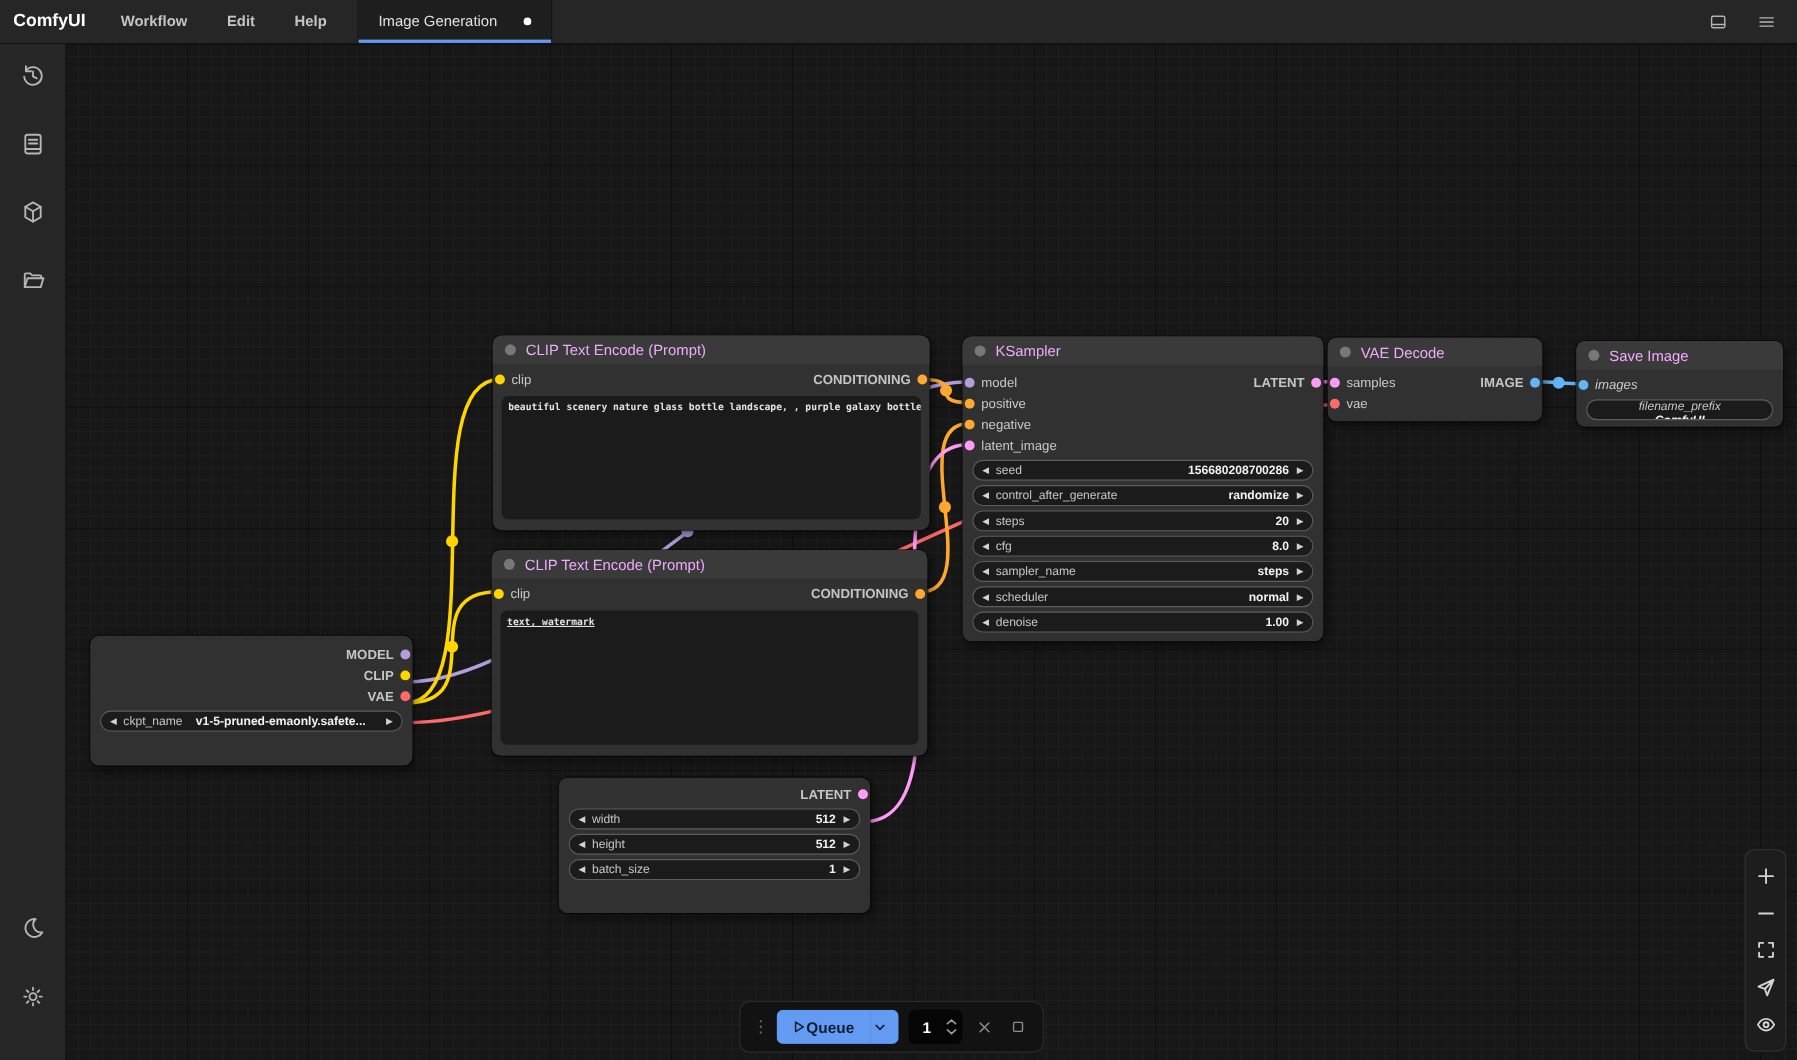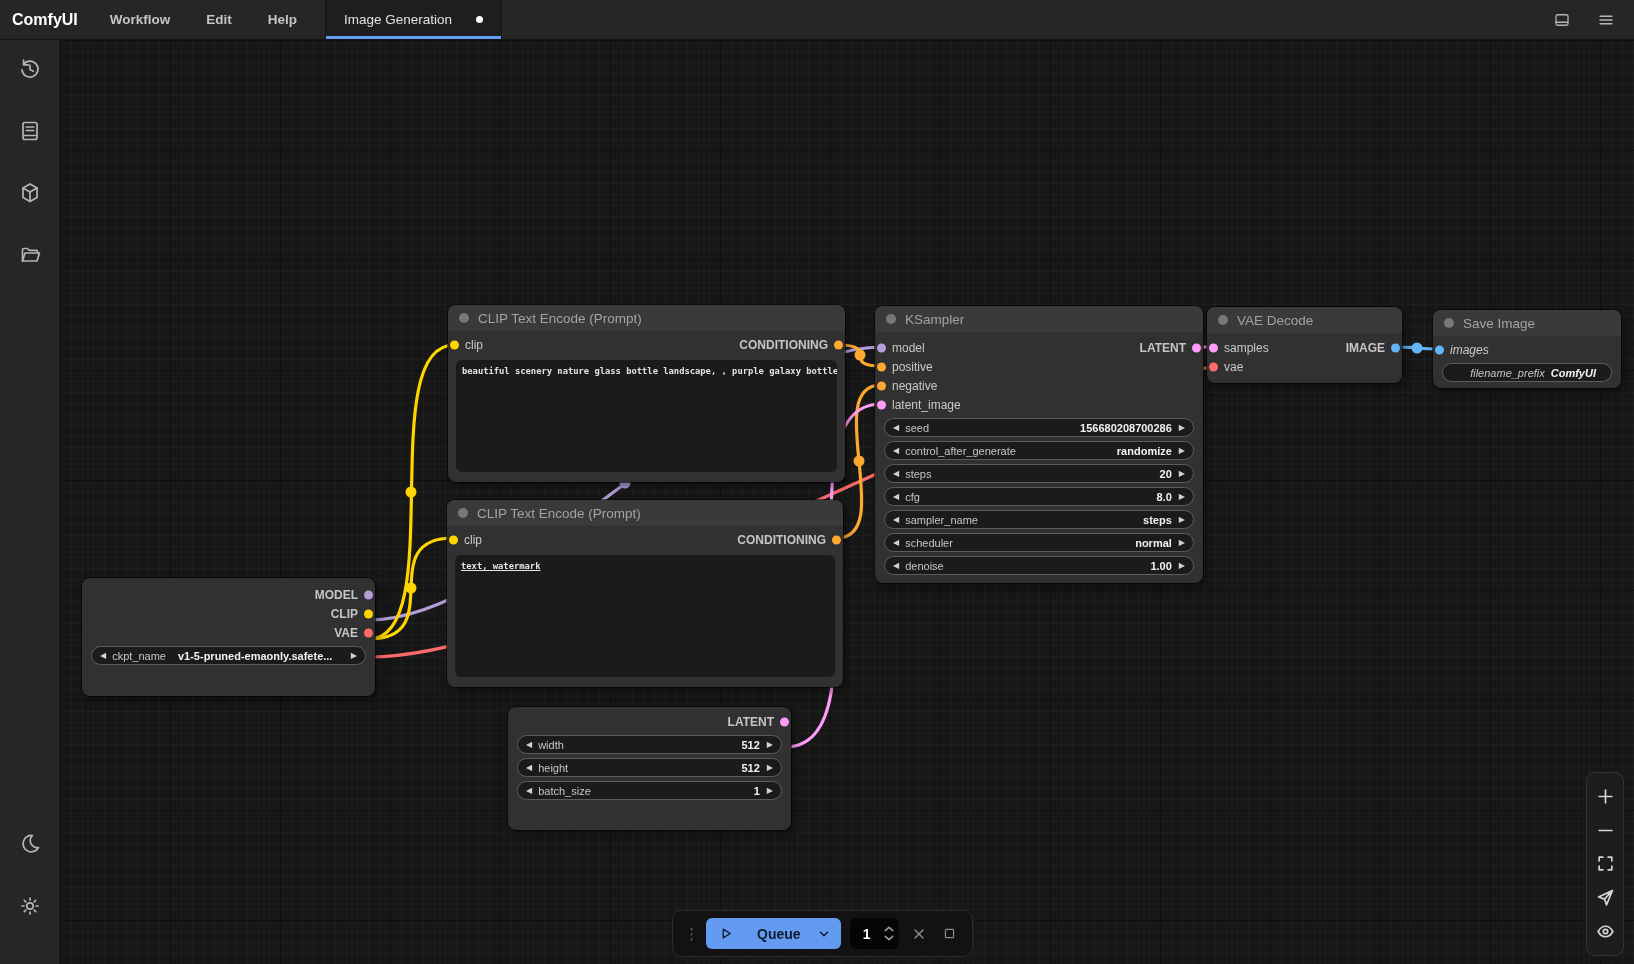--- a/index.html
+++ b/index.html
@@ -38,51 +38,51 @@
     background-size:110px 110px, 110px 110px, 11px 11px, 11px 11px; z-index:0; }
 
   .links { position:absolute; left:0; top:0; width:1634px; height:964px; z-index:1; pointer-events:none; }
 
   
   .node { position:absolute; z-index:2; background:#313131; border-radius:8px;
           box-shadow:0 0 0 1px rgba(0,0,0,.55), 3px 4px 10px rgba(0,0,0,.45); }
   .node-header { height:26px; background:#3a3a3a; border-radius:8px 8px 0 0; display:flex;
                  align-items:center; gap:9px; padding:0 11px; }
   .ndot { width:10px; height:10px; border-radius:50%; background:#787878; flex:none; }
-  .ntitle { color:#a3a3a3; font-size:13.5px; white-space:nowrap; }
+  .ntitle { color:#f0abfc; font-size:13.5px; white-space:nowrap; }
   .node-body { position:relative; }
   .slot-row { position:relative; height:19px; display:flex; align-items:center; padding:0 17px;
               color:#c9c9c9; font-size:12px; }
   .slot-dot { width:9px; height:9px; border-radius:50%; position:absolute; top:50%; transform:translateY(-50%); }
   .dot-in  { left:2px; }
   .dot-out { right:2px; }
   .out-label { margin-left:auto; font-weight:bold; color:#c5c5c5; }
   .in-label  { margin-right:auto; }
 
   .widget { height:19px; margin:4px 9px 0; background:#1b1b1b; border:1px solid #5c5c5c;
             border-radius:10px; display:flex; align-items:center; padding:0 8px;
             font-size:11px; color:#c6c6c6; overflow:hidden; white-space:nowrap; }
   .warrow { font-size:8px; color:#d2d2d2; flex:none; }
   .wlabel { margin:0 6px; }
   .wvalue { font-weight:bold; color:#f2f2f2; }
   .v-right { margin-left:auto; margin-right:7px; }
   .v-left  { margin-left:6px; margin-right:auto; }
-  .widget.no-arrows { justify-content:flex-end; padding:0 15px; }
+  .widget.no-arrows { justify-content:flex-start; padding:0 15px;flex-direction:column; }
 
   .prompt-box { margin:6px 8px 0; background:#1b1b1b; border-radius:6px; padding:6px 6px;
                 font-family:"DejaVu Sans Mono", monospace; font-size:8.8px; font-weight:bold;
                 color:#e3e3e3; white-space:pre; overflow:hidden; }
 
   
   .queuebar { position:absolute; left:672px; top:910px; height:47px; z-index:6; background:#121212;
               border:1px solid #2b2b2b; border-radius:10px; display:flex; align-items:center;
               gap:9px; padding:0 11px; }
   .drag-handle { color:#6e6e6e; font-size:15px; letter-spacing:-2px; line-height:10px; }
   .queue-btn { display:flex; align-items:stretch; height:31px; border-radius:6px; overflow:hidden; }
-  .qb-main { display:flex; align-items:center; gap:24px; padding:0 14px; color:#101b30;
+  .qb-main { display:flex; align-items:center; gap:0; padding:0 14px; color:#101b30;
              font-size:14px; font-weight:bold; }
   .qb-caret { display:flex; align-items:center; padding:0 10px 0 2px; }
   .count-box { width:49px; height:31px; background:#050505; border-radius:6px; display:flex;
                align-items:center; padding:0 5px 0 0; }
   .count-val { flex:1; text-align:center; color:#fff; font-size:14px; font-weight:bold; }
   .stepper { display:flex; flex-direction:column; gap:3px; }
   .qicon { display:flex; align-items:center; justify-content:center; width:22px; height:22px; }
 
   
   .ctrlpanel { position:absolute; left:1586px; top:772px; width:38px; height:184px; z-index:6;

